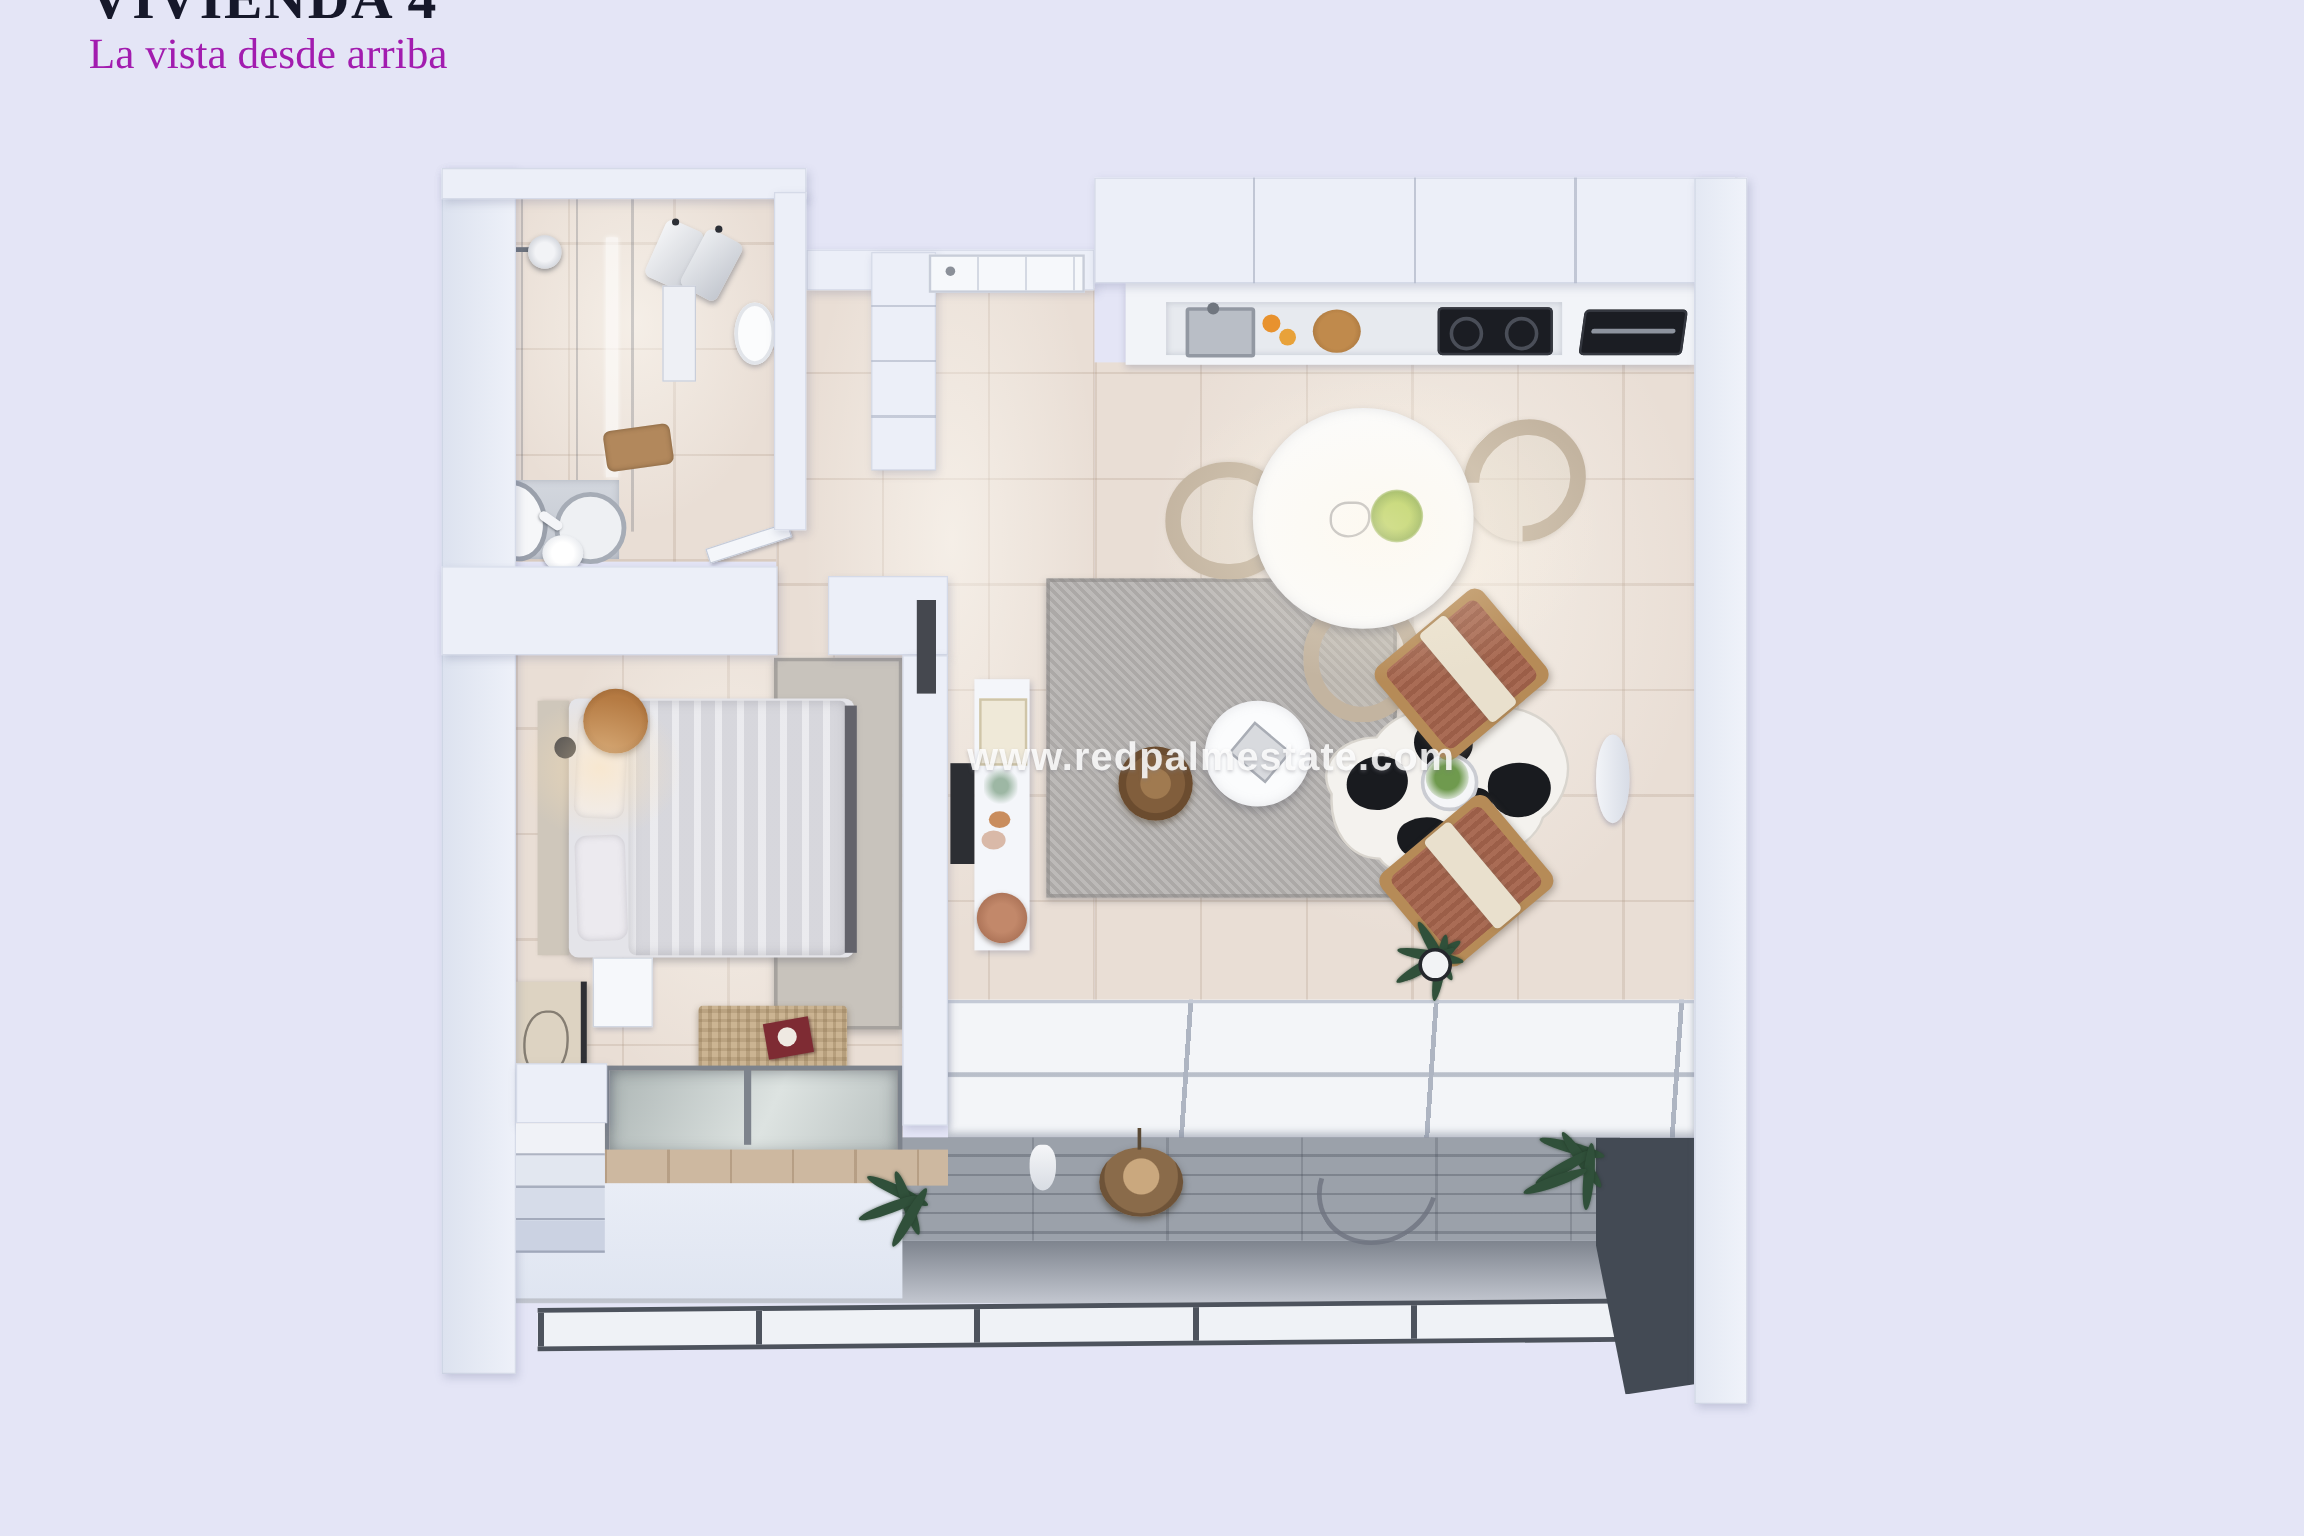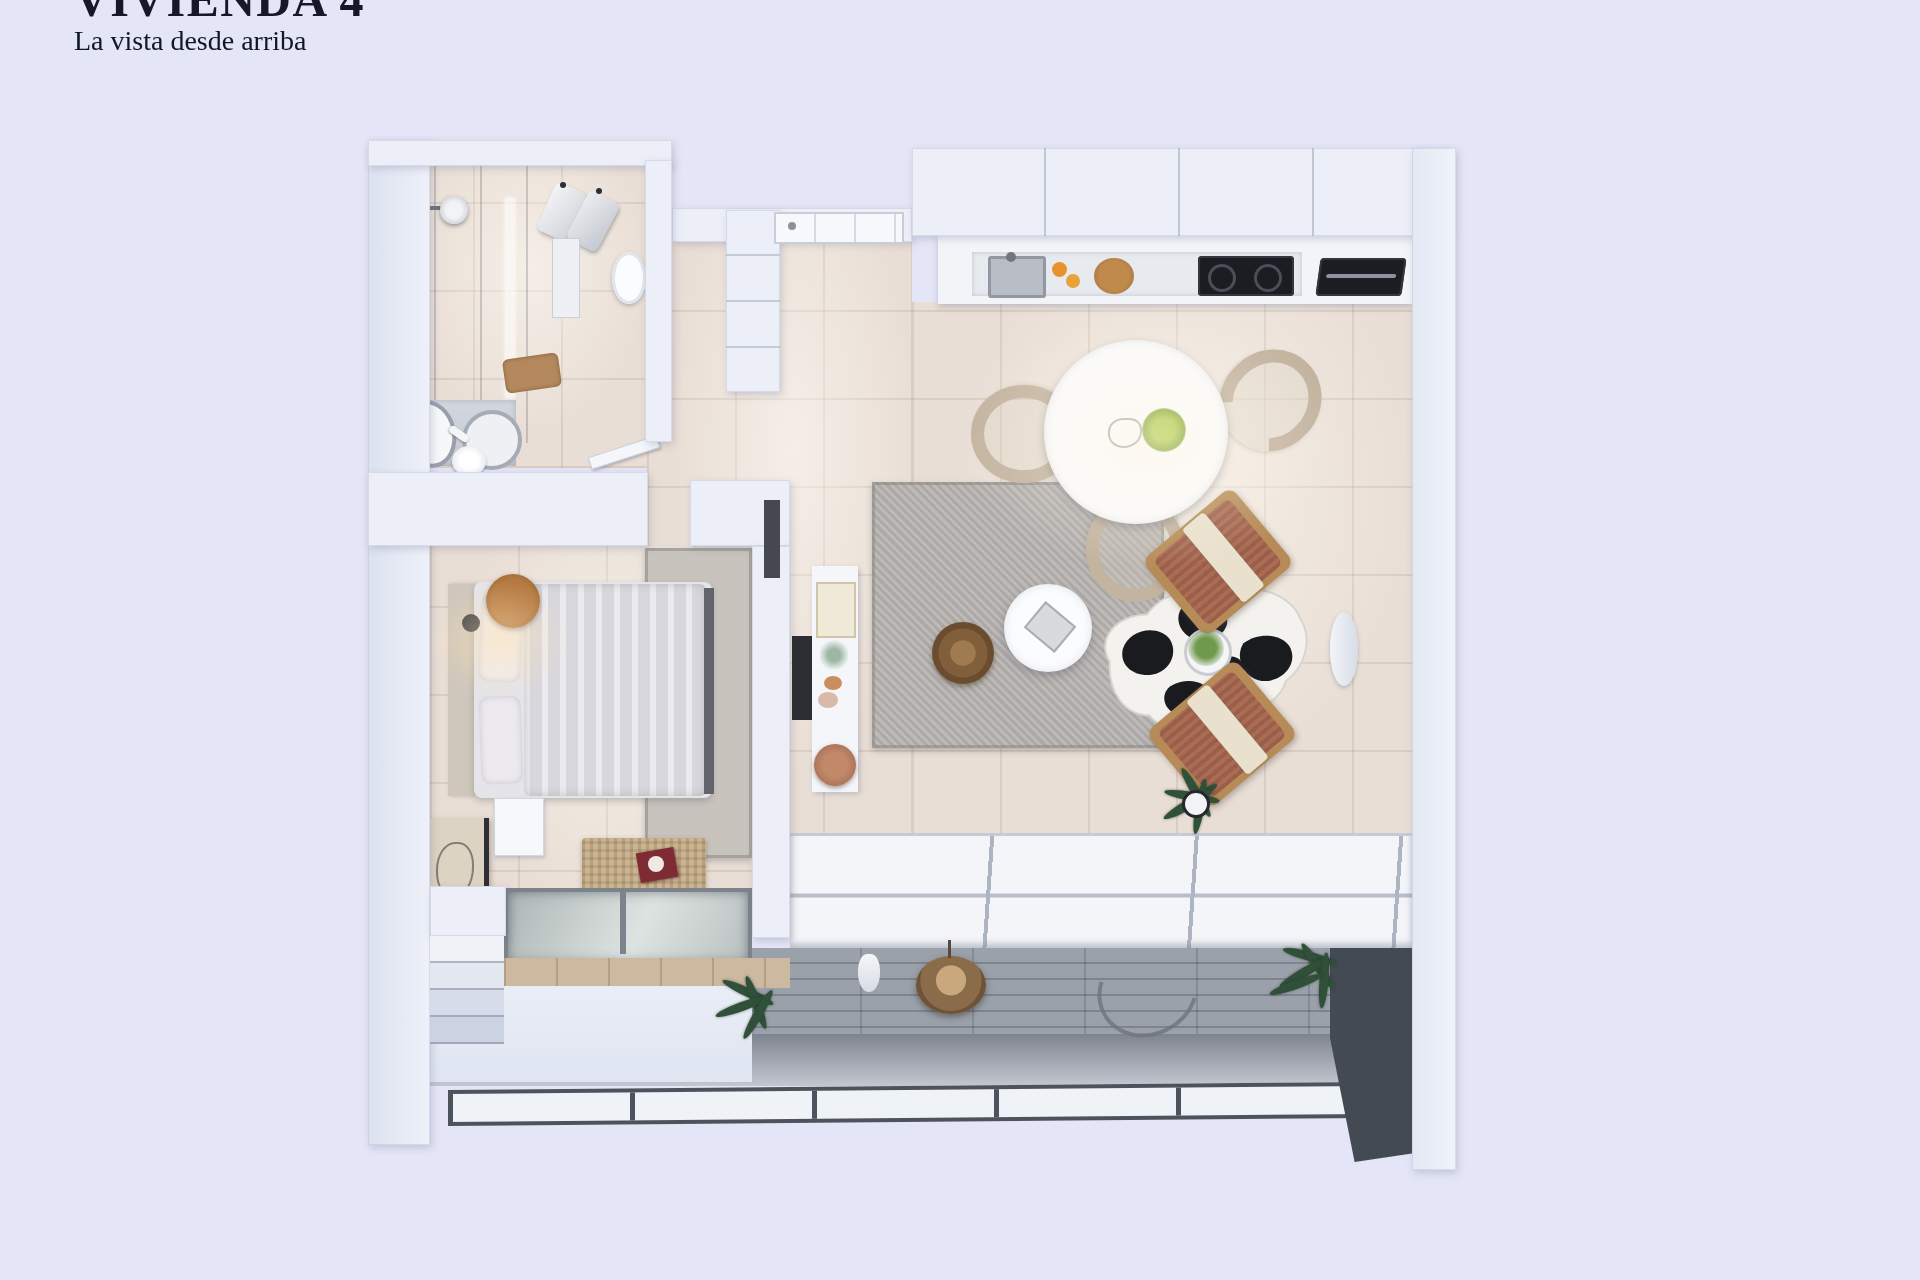--- a/index.html
+++ b/index.html
@@ -1,21 +1,21 @@
 <!DOCTYPE html>
 <html><head>
 <meta charset="utf-8">
 <style>
   html,body{margin:0;padding:0;}
   body{width:1920px;height:1280px;overflow:hidden;background:#e4e5f6;font-family:"Liberation Serif",serif;}
   .scene{position:relative;width:1920px;height:1280px;background:#e4e5f6;overflow:hidden;}
   .abs{position:absolute;}
   
   .title{position:absolute;left:74px;top:-24px;font-size:48px;font-weight:bold;color:#16182a;letter-spacing:1.5px;line-height:1;}
-  .subtitle{position:absolute;left:74px;top:27px;font-size:28px;color:#0f172a;line-height:1;}
+  .subtitle{position:absolute;left:74px;top:27px;font-size:36px;color:#a21caf;line-height:1;}
   
   .wall{position:absolute;background:#eceff8;box-shadow:2px 3px 7px rgba(96,102,140,.25), inset 0 0 0 1px rgba(176,183,206,.38);}
   .wall-shaded{background:linear-gradient(to right,#dce2ef,#eef1f9);}
   .floor-tile{position:absolute;background-color:#e9ded5;
     background-image:
       radial-gradient(ellipse at 55% 35%, rgba(255,252,246,.55), rgba(255,255,255,0) 60%),
       repeating-linear-gradient(0deg,rgba(164,140,120,.22) 0 2px,transparent 2px 88px),
       repeating-linear-gradient(90deg,rgba(164,140,120,.22) 0 2px,transparent 2px 88px);}
   .rug{position:absolute;background:#b5b2b0;
     background-image:repeating-linear-gradient(45deg,rgba(255,255,255,.10) 0 3px,rgba(0,0,0,.05) 3px 6px);
@@ -246,13 +246,14 @@
     <div class="abs" style="left:1256px;top:936px;width:120px;height:80px;z-index:5;">
       <div class="leaf" style="left:26px;top:16px;transform:rotate(15deg);"></div>
       <div class="leaf" style="left:34px;top:26px;transform:rotate(55deg);"></div>
       <div class="leaf" style="left:20px;top:32px;transform:rotate(-30deg);"></div>
       <div class="leaf" style="left:40px;top:40px;transform:rotate(95deg);"></div>
       <div class="leaf" style="left:12px;top:44px;transform:rotate(160deg);"></div>
     </div>
 
   </div>
 
+  <div class="watermark">www.redpalmestate.com</div>
 </div>
 
 </body></html>

